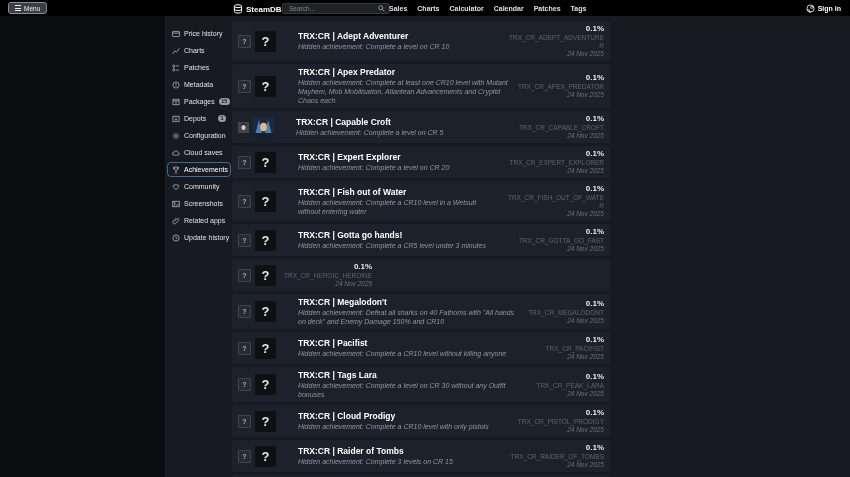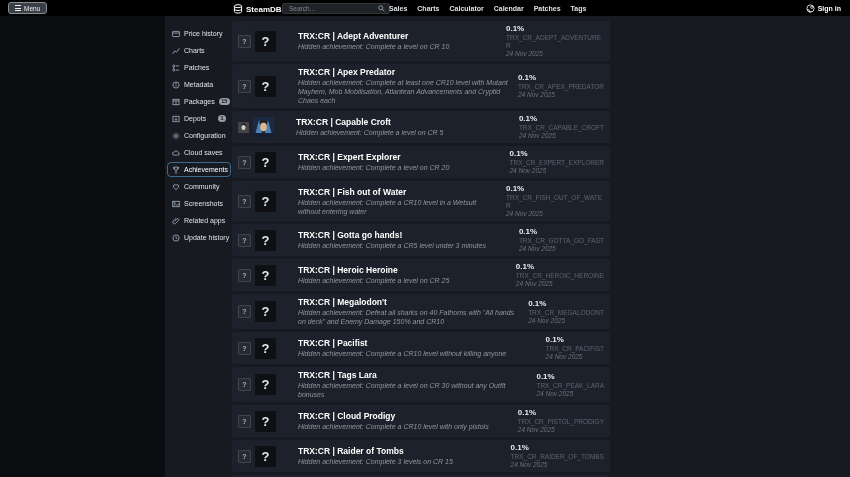--- a/index.html
+++ b/index.html
@@ -35,21 +35,21 @@
   
   .content{position:absolute;left:67px;top:5px;width:378px;display:flex;flex-direction:column;gap:3px}
   .row{background:#1d212b;border-radius:2px;display:flex;align-items:center;padding:3px 6px}
   .q-small{width:11px;height:11px;background:#262a31;border:1px solid #40454d;color:#a7afb7;font-size:7px;font-weight:bold;display:flex;align-items:center;justify-content:center;border-radius:1px;flex:0 0 auto}
   .q-large{width:21px;height:21px;background:#0e1014;color:#e4e8ec;font-size:13px;font-weight:bold;display:flex;align-items:center;justify-content:center;border-radius:1px;margin-left:4px;flex:0 0 auto;overflow:hidden}
   .q-small.art,.q-large.art{background:transparent;border:none}
   .q-small svg,.q-large svg{width:100%;height:100%;display:block}
   .txt{margin-left:22px;flex:1;min-width:0}
   .a-title{color:#fff;font-size:8.5px;font-weight:bold;line-height:11px}
   .a-desc{color:#8f97a0;font-size:7px;font-style:italic;line-height:9px}
-  .right{margin-left:8px;flex:0 1 auto;max-width:98px}
+  .right{margin-left:8px;text-align:right;flex:0 1 auto;max-width:98px}
   .a-pct{color:#e9ebee;font-size:8px;font-weight:bold;line-height:10px}
   .a-api{color:#5d656f;font-size:6.5px;line-height:8px;word-break:break-all}
   .a-date{color:#6a737d;font-size:6.5px;font-style:italic;line-height:8px}
 </style>
 </head>
 <body>
 
 <div class="topbar">
   <div class="menu-btn">
     <span class="menu-glyph">
@@ -309,24 +309,20 @@
         </div>
         <div class="right">
           <div class="a-pct">0.1%</div>
           <div class="a-api">TRX_CR_GOTTA_GO_FAST</div>
           <div class="a-date">24 Nov 2025</div>
         </div>
       </div>
       <div class="row">
         <div class="q-small">?</div>
         <div class="q-large">?</div>
-        <div class="txt">
-          <div class="a-title">TRX:CR | Heroic Heroine</div>
-          <div class="a-desc">Hidden achievement: Complete a level on CR 25</div>
-        </div>
         <div class="right">
           <div class="a-pct">0.1%</div>
           <div class="a-api">TRX_CR_HEROIC_HEROINE</div>
           <div class="a-date">24 Nov 2025</div>
         </div>
       </div>
       <div class="row">
         <div class="q-small">?</div>
         <div class="q-large">?</div>
         <div class="txt">

